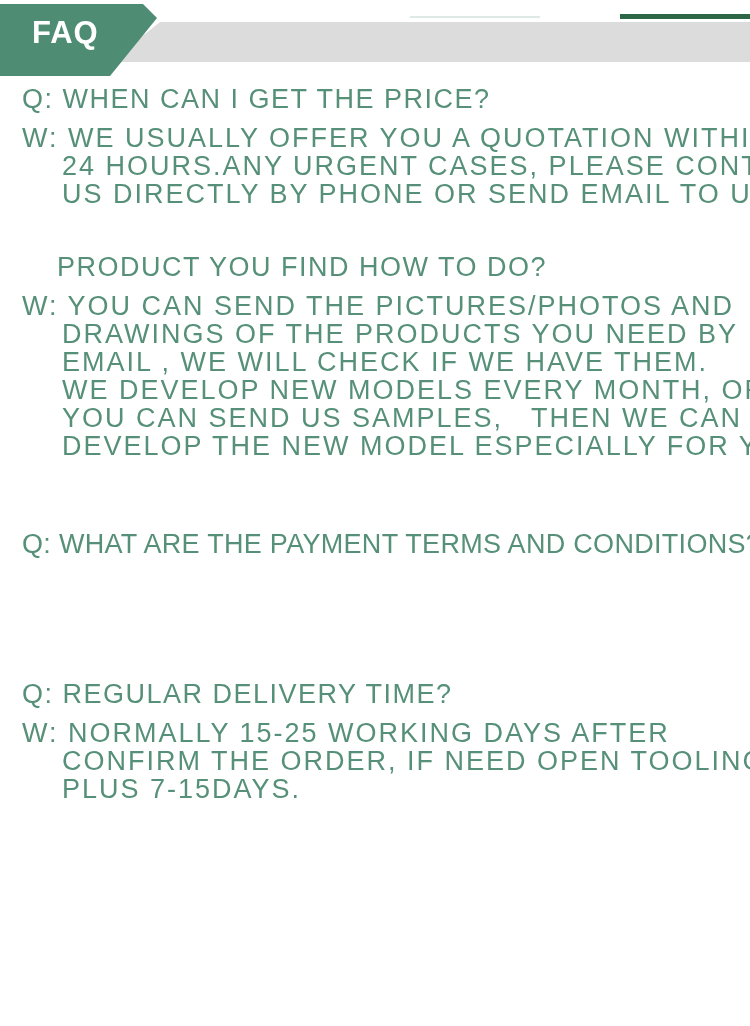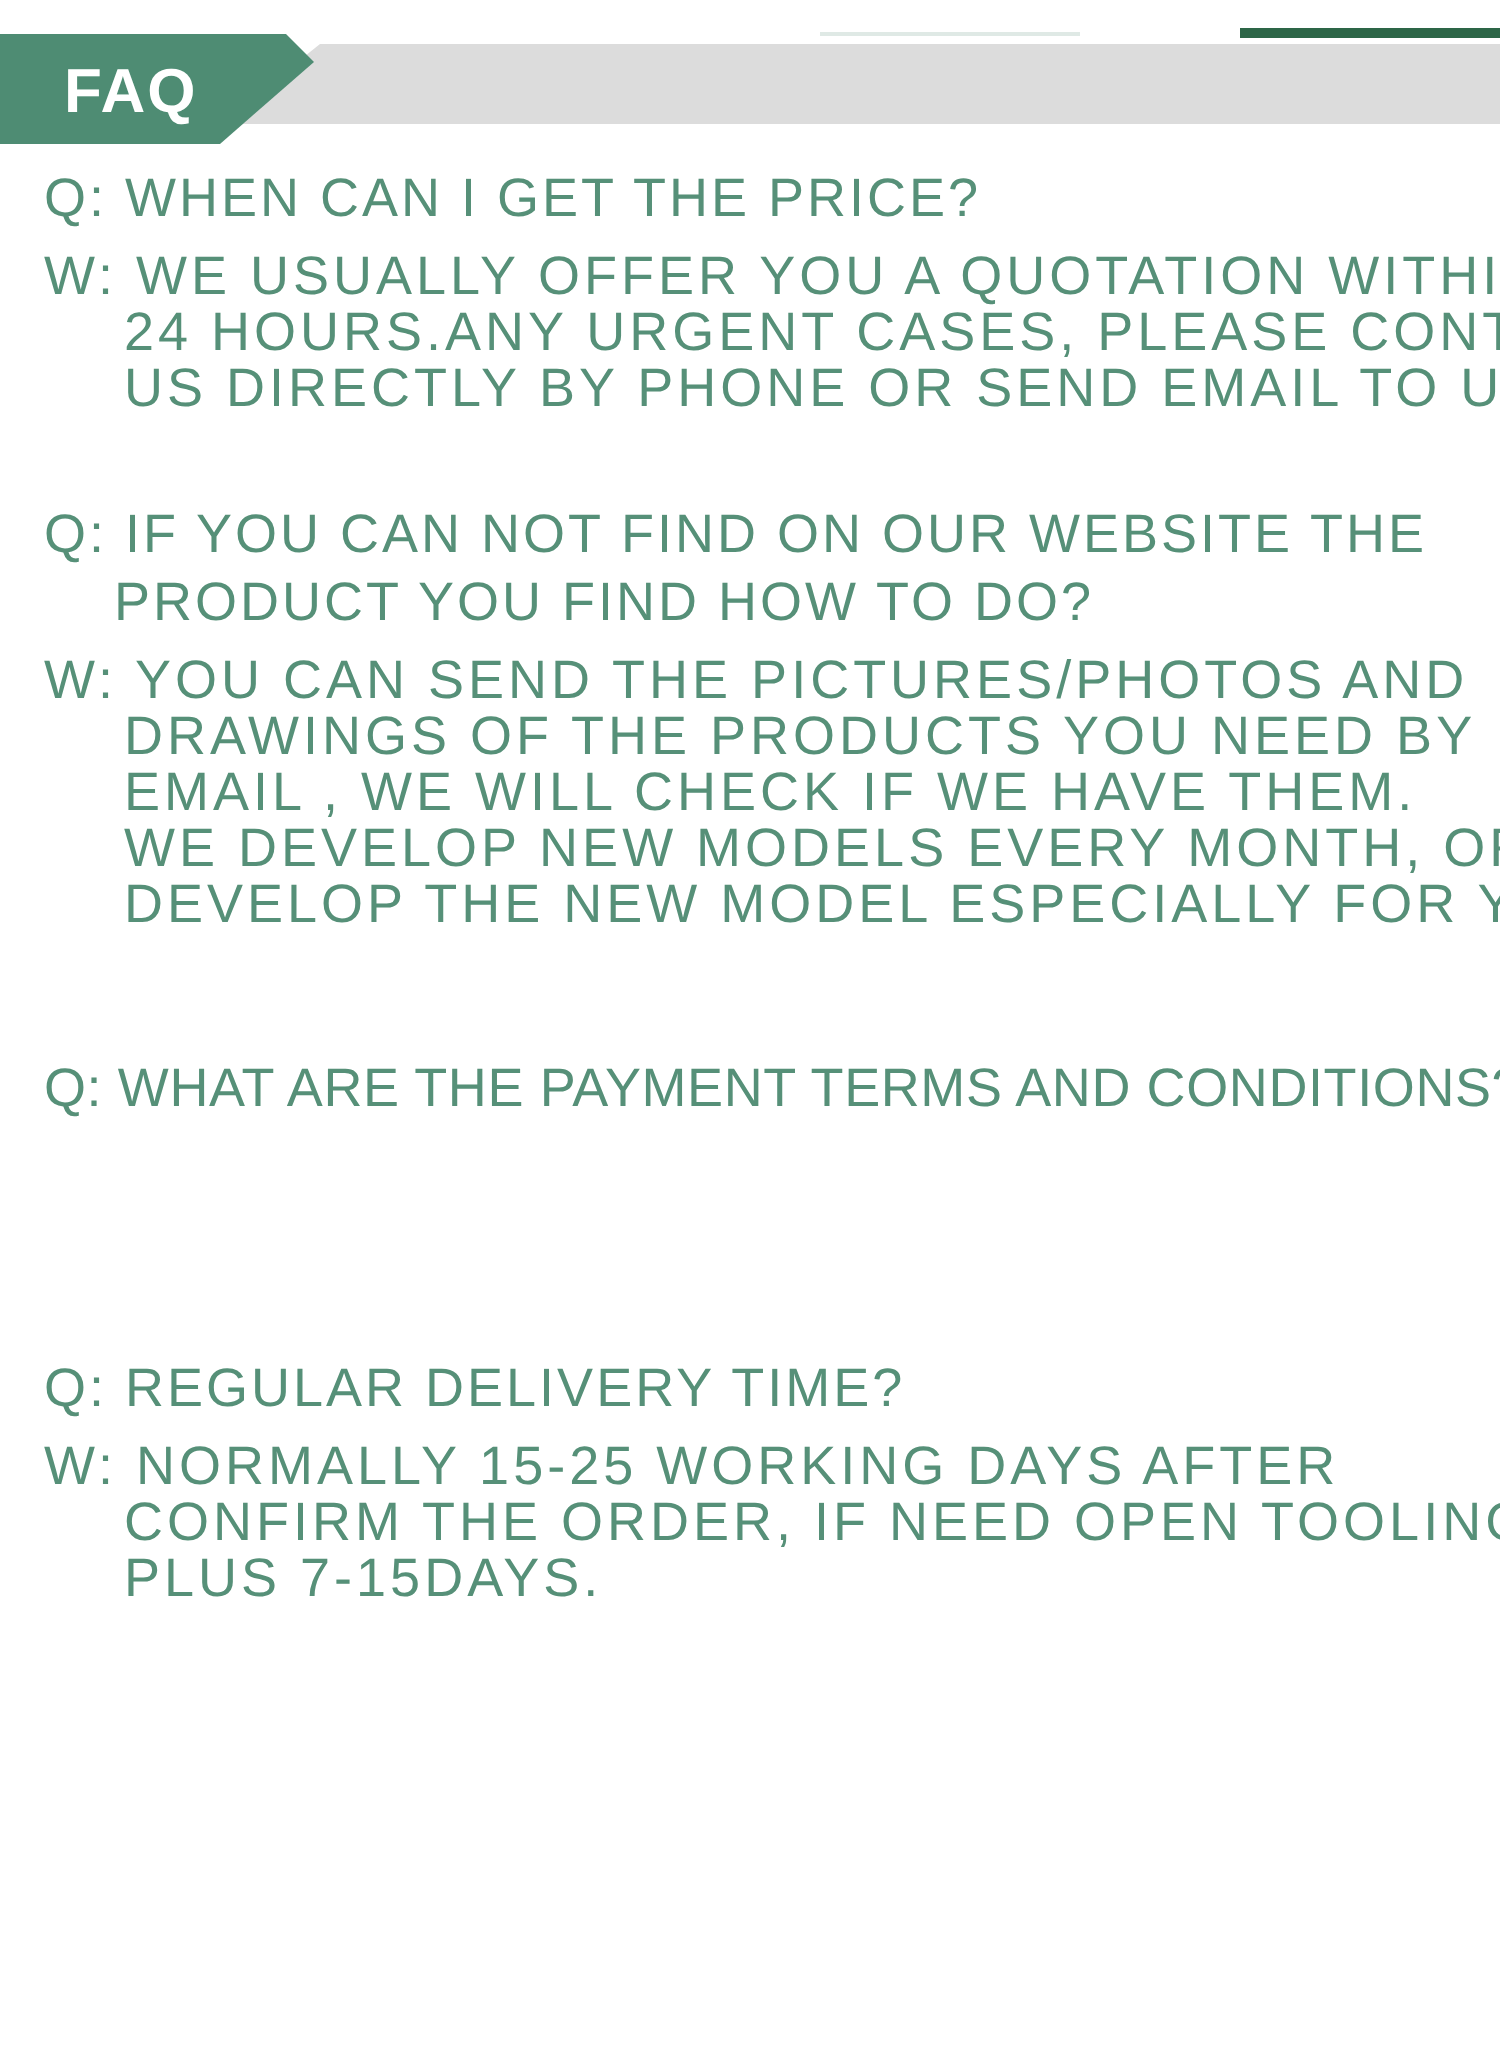--- a/index.html
+++ b/index.html
@@ -27,22 +27,22 @@
   }
   .gray-ribbon {
     position: absolute;
     top: 22px; left: 95px; right: 0;
     height: 40px;
     background: var(--ribbon-gray);
     clip-path: polygon(65px 0, 100% 0, 100% 100%, 15px 100%);
   }
   .faq-banner {
     position: absolute;
-    top: 17px; left: 0;
-    width: 160px; height: 55px;
+    top: 4px; left: 0;
+    width: 160px; height: 72px;
     background: var(--banner-green);
     clip-path: polygon(0 0, 143px 0, 157px 14px, 110px 100%, 0 100%);
   }
   .faq-banner .title {
     position: absolute;
     left: 32px; top: 0;
     height: 55px;
     line-height: 57px;
     color: #ffffff;
     font-size: 31px;
@@ -112,28 +112,28 @@
         <div class="line first">Q: WHEN CAN I GET THE PRICE?</div>
       </div>
       <div class="answer">
         <div class="line first">W: WE USUALLY OFFER YOU A QUOTATION WITHIN</div>
         <div class="line cont">24 HOURS.ANY URGENT CASES, PLEASE CONTACT</div>
         <div class="line cont">US DIRECTLY BY PHONE OR SEND EMAIL TO US.</div>
       </div>
     </section>
     <section class="faq-section">
       <div class="question">
-        <div class="line first">Q: IF YOU CAN NOT FIND ON OUR WEBSITE THE</div>
         <div class="line cont">PRODUCT YOU FIND HOW TO DO?</div>
       </div>
       <div class="answer">
         <div class="line first">W: YOU CAN SEND THE PICTURES/PHOTOS AND</div>
         <div class="line cont">DRAWINGS OF THE PRODUCTS YOU NEED BY</div>
         <div class="line cont">EMAIL , WE WILL CHECK IF WE HAVE THEM.</div>
         <div class="line cont">WE DEVELOP NEW MODELS EVERY MONTH, OR</div>
+        <div class="line cont">YOU CAN SEND US SAMPLES,   THEN WE CAN</div>
         <div class="line cont">DEVELOP THE NEW MODEL ESPECIALLY FOR YOU.</div>
       </div>
     </section>
     <section class="faq-section">
       <div class="question">
         <div class="line first">Q: WHAT ARE THE PAYMENT TERMS AND CONDITIONS?</div>
       </div>
     </section>
     <section class="faq-section">
       <div class="question">

